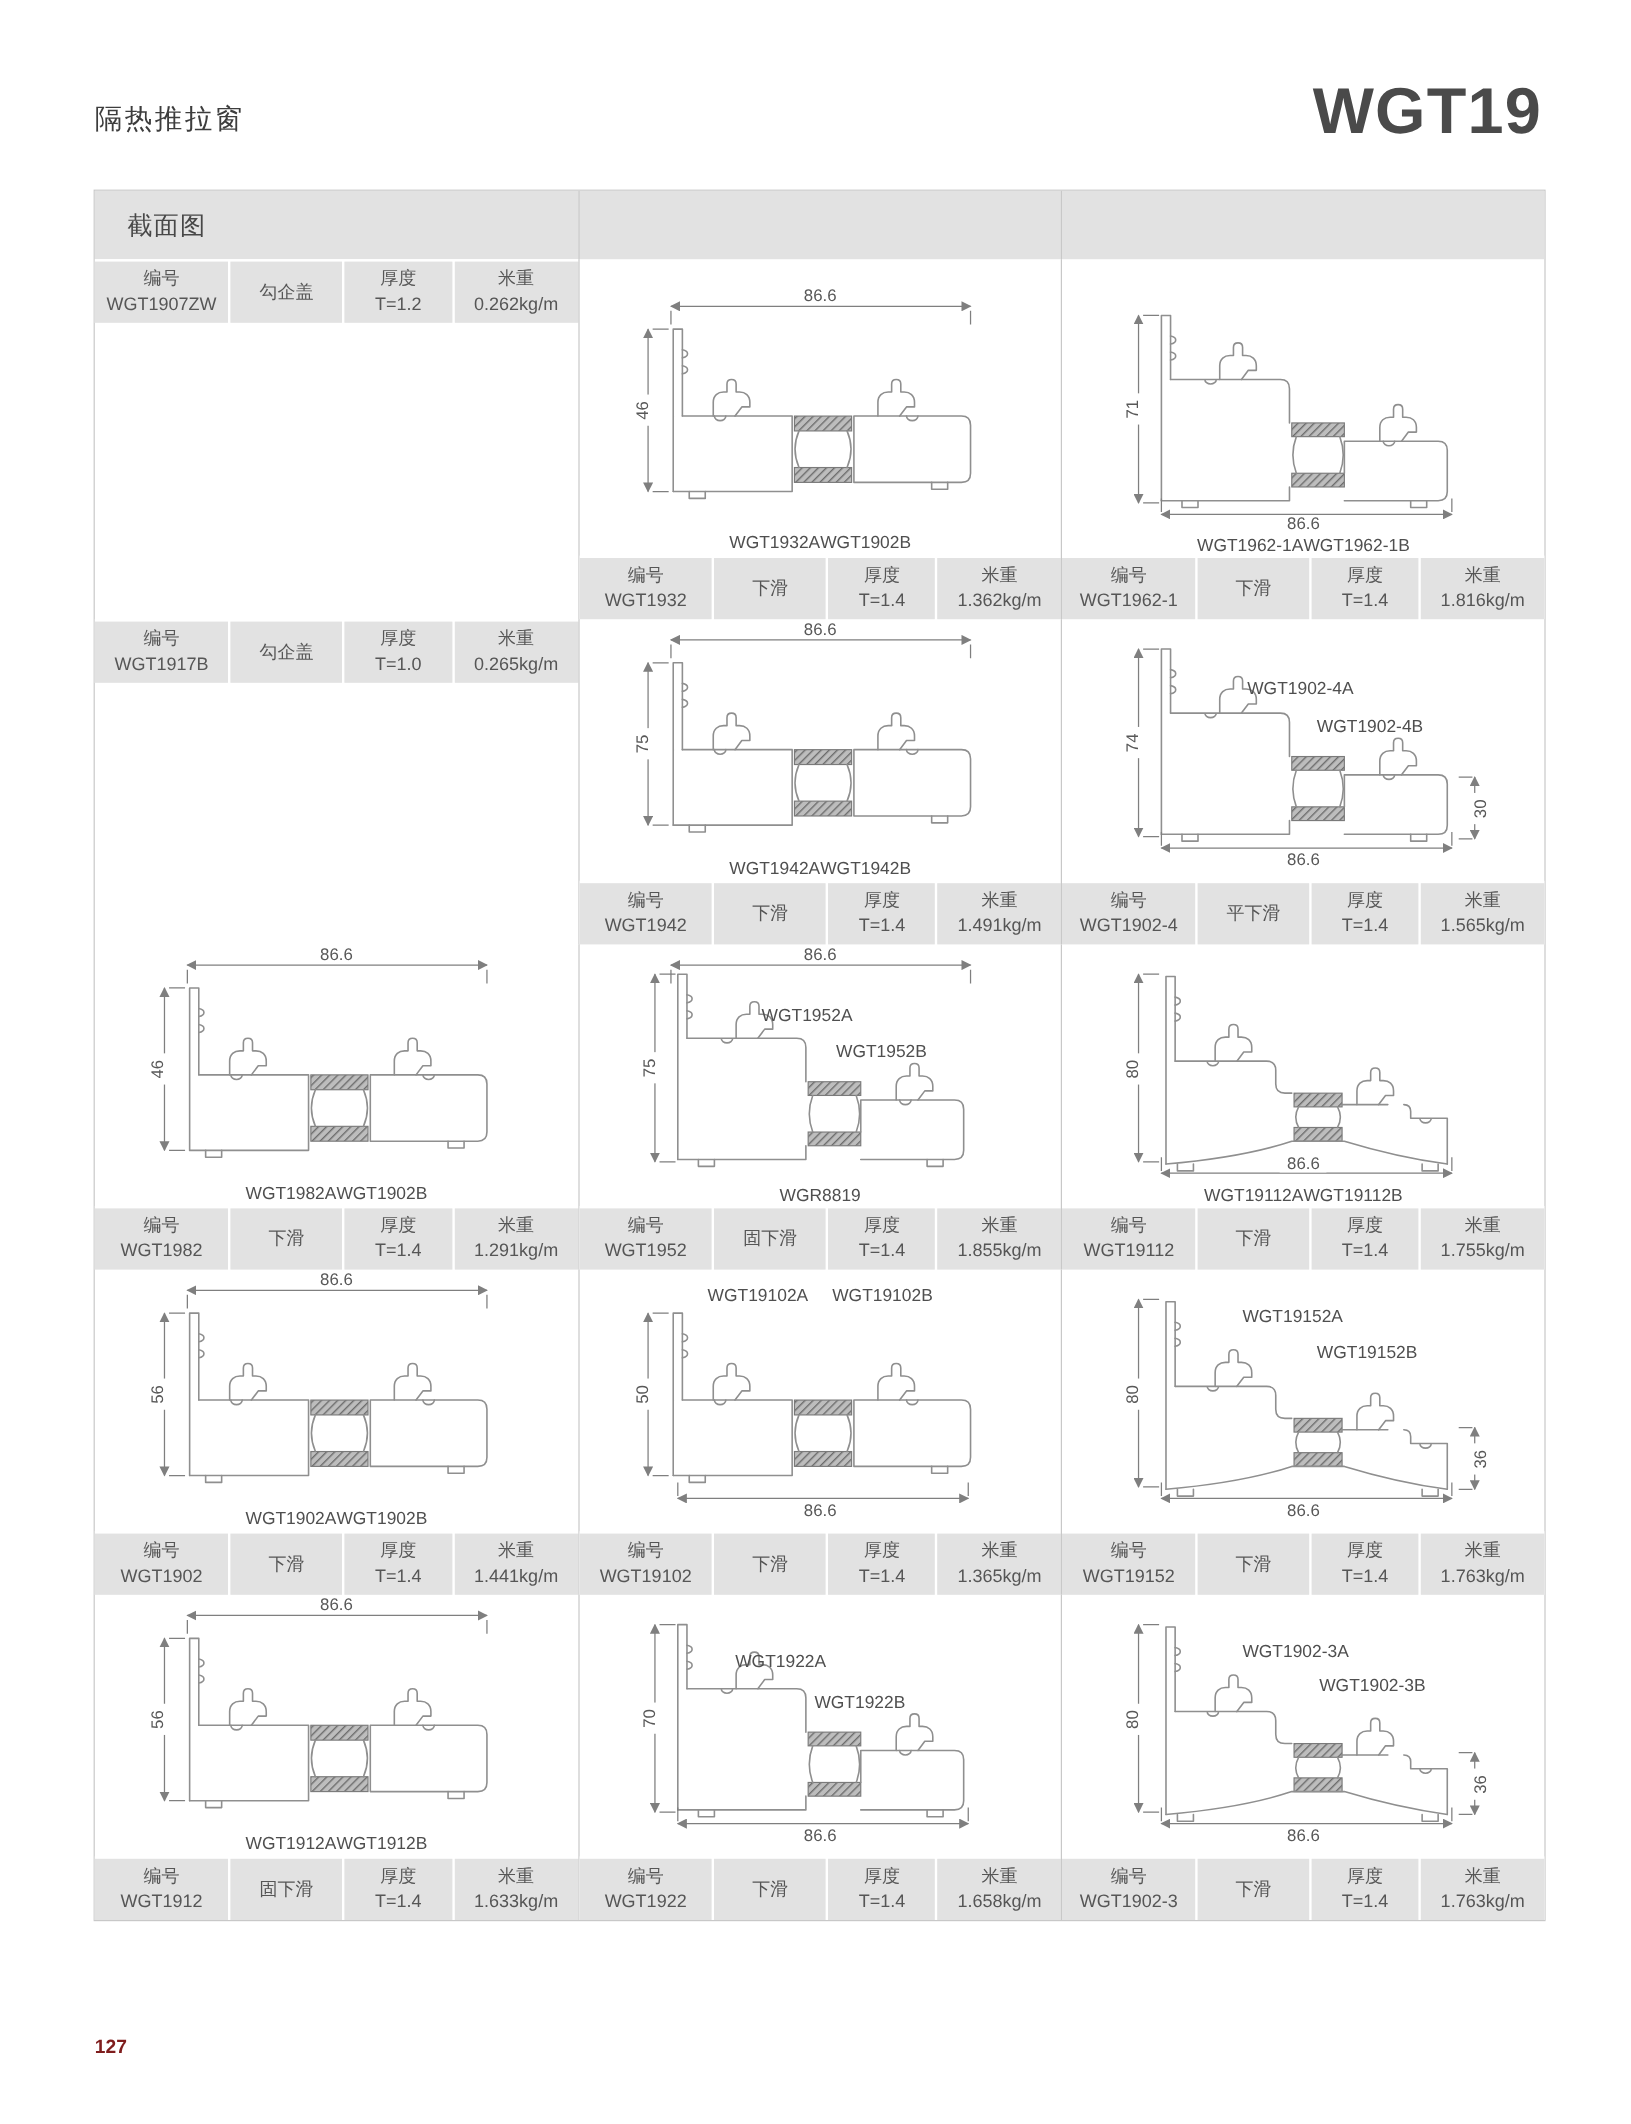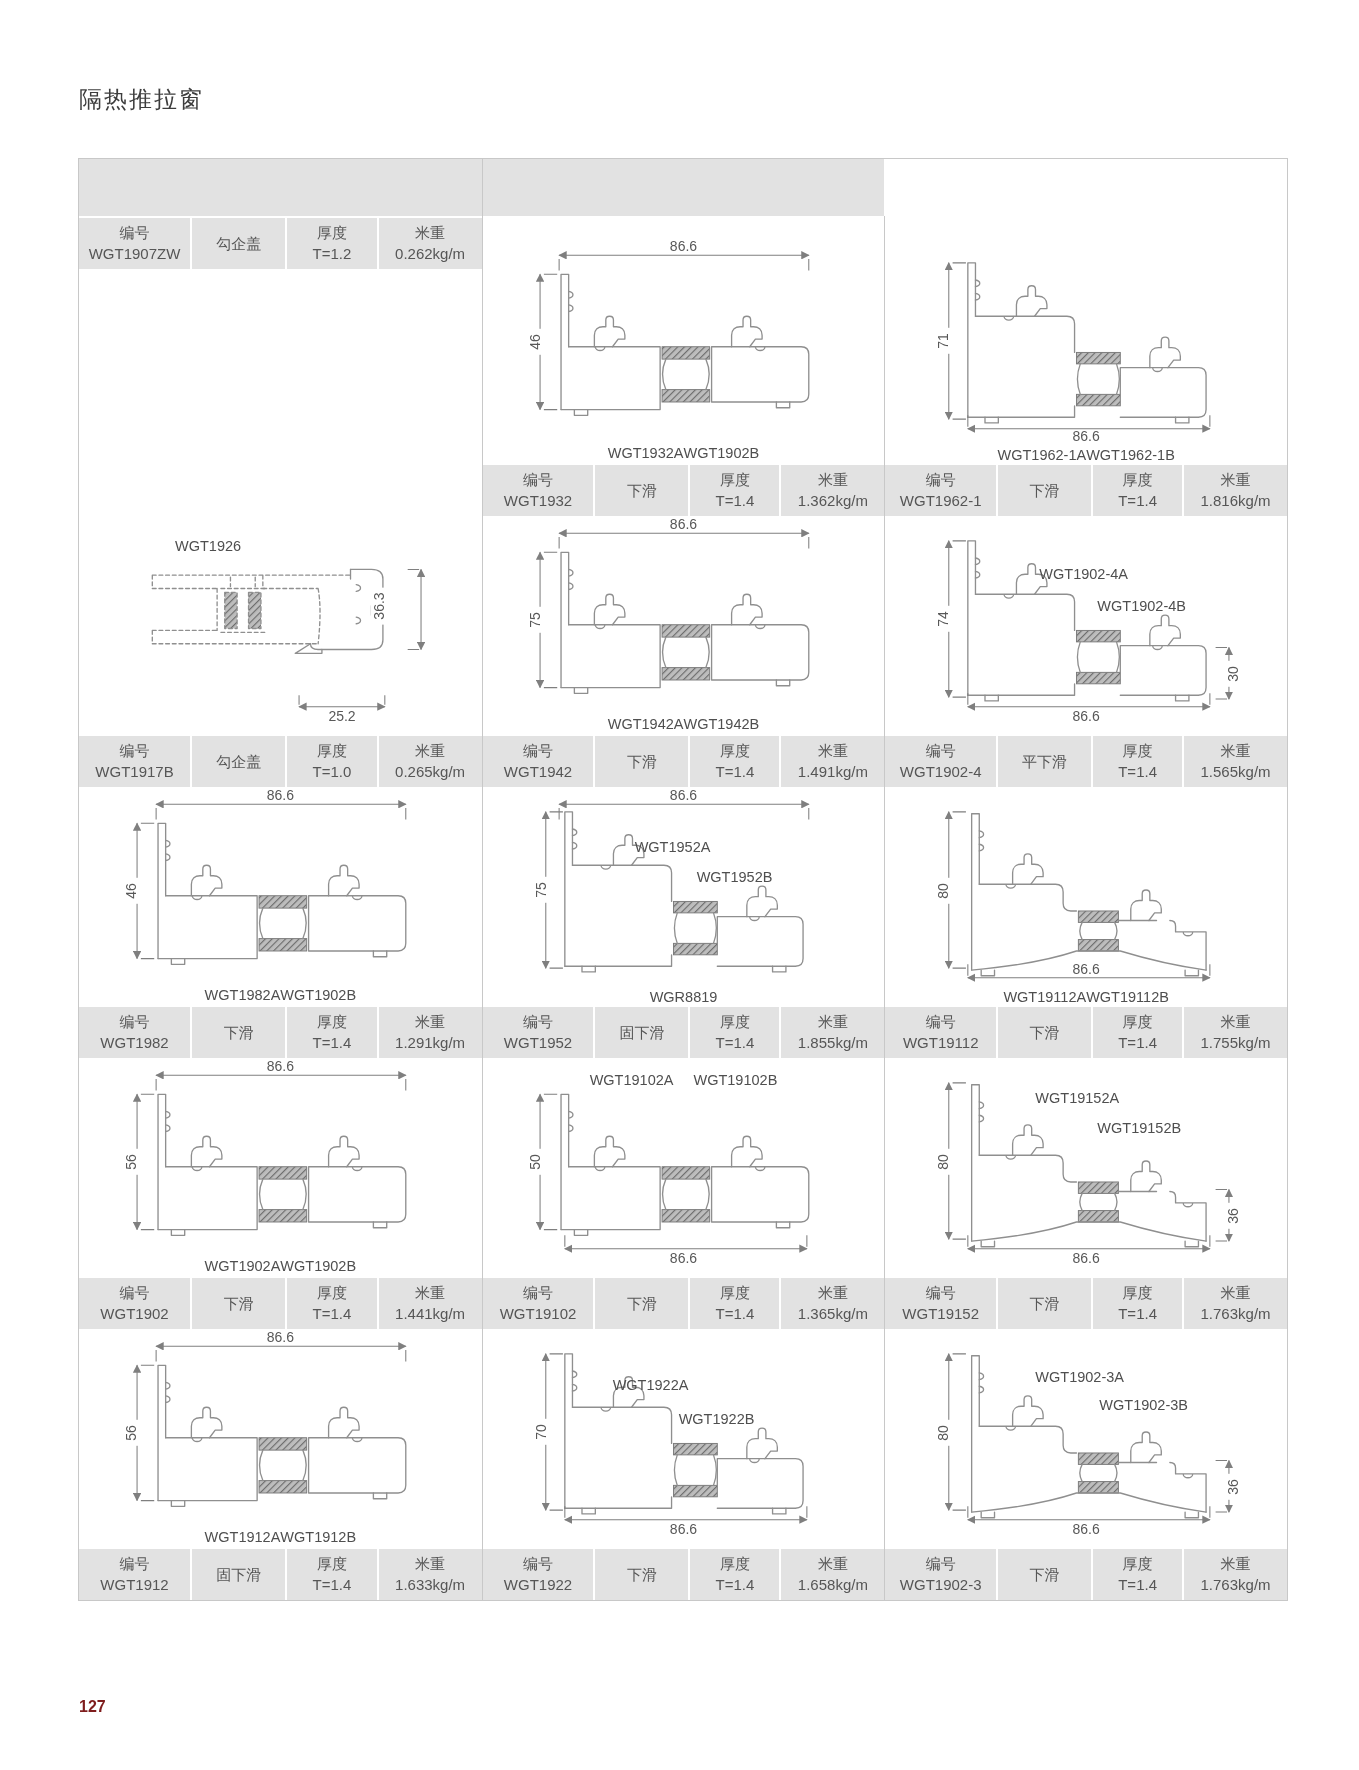--- a/index.html
+++ b/index.html
@@ -125,24 +125,28 @@
     <g id="dimBottomShort">
         <path class="dl" d="M190,198 H280" marker-start="url(#arw)" marker-end="url(#arw)"></path>
         <path class="dl" d="M190,186 V196 M280,186 V196"></path>
       </g>
   </defs>
 </svg>
 
 <div class="page">
 
   <div class="hdr-title">隔热推拉窗</div>
+  <div class="hdr-model">WGT19</div>
 
   <div class="catalog">
 
     <div class="cat-row cat-head">
+      <div class="cat-cell">
+          <span class="sec-title">截面图</span>
+        </div>
       <div class="cat-cell"></div>
       <div class="cat-cell"></div>
     </div>
 
     <div class="cat-row row--first">
 
       <div class="cat-cell">
         <div class="spec">
           <div class="sc">
               <span>编号</span>
@@ -225,30 +229,20 @@
               <span>米重</span>
               <span>1.816kg/m</span>
             </div>
         </div>
       </div>
     </div>
 
     <div class="cat-row">
 
       <div class="cat-cell">
-        <div class="diag">
-          <svg class="dsvg" viewBox="0 0 340 210">
-            <use href="#profDash"></use>
-            <use href="#dimRightCap"></use>
-            <use href="#dimBottomShort"></use>
-          </svg>
-          <span class="plabel" style="left:96px;top:22px">WGT1926</span>
-          <span class="dim dim--rot" style="left:300px;top:90px">36.3</span>
-          <span class="dim d-bot" style="left:263px;top:192px">25.2</span>
-        </div>
         <div class="spec">
           <div class="sc">
               <span>编号</span>
               <span>WGT1917B</span>
             </div>
           <div class="sc">
               <span>勾企盖</span>
             </div>
           <div class="sc">
               <span>厚度</span>

